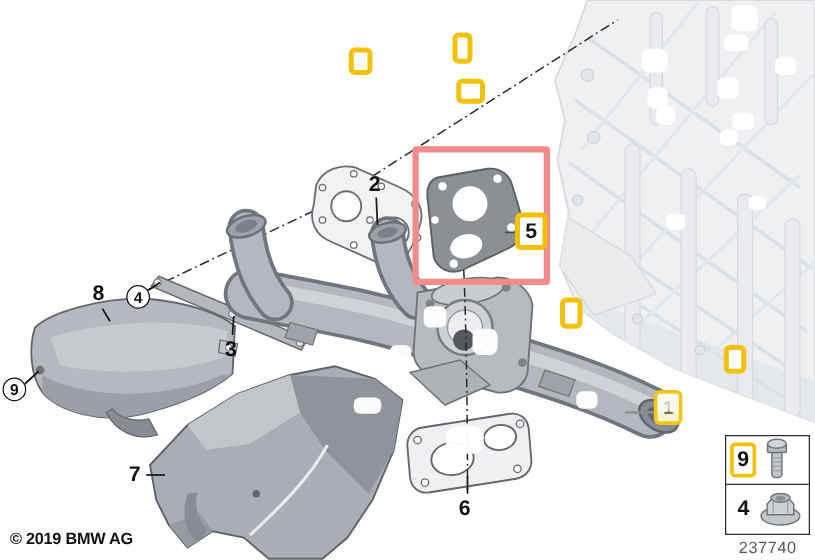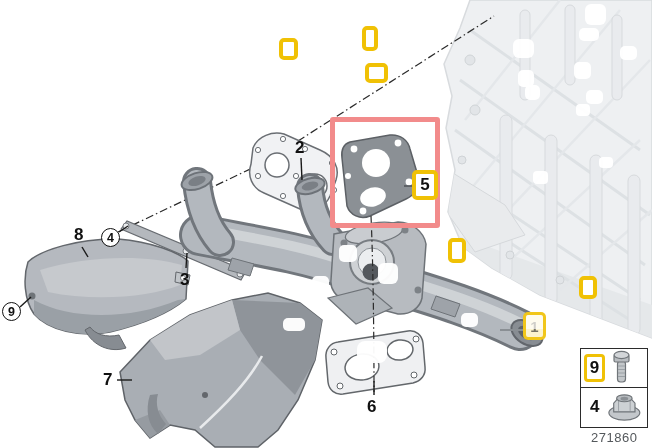--- a/index.html
+++ b/index.html
@@ -304,15 +304,16 @@
       <svg width="40" height="32" viewBox="0 0 40 32">
         <ellipse cx="20" cy="22" rx="16" ry="7.5" fill="#c3c7cb" stroke="#6f7479" stroke-width="1.2"></ellipse>
         <polygon points="9,21 9,12 14,6.5 26,6.5 31,12 31,21" fill="#cdd1d4" stroke="#6f7479" stroke-width="1.2"></polygon>
         <path d="M14,7 V20 M26,7 V20" stroke="#9aa0a5" stroke-width="1"></path>
         <ellipse cx="20" cy="7" rx="8" ry="3.6" fill="#b7bbbf" stroke="#707579" stroke-width="1.2"></ellipse>
         <ellipse cx="20" cy="7.5" rx="4" ry="2" fill="#8b9095"></ellipse>
       </svg>
     </div>
   </div>
 
-  <div class="diagram-number">271860</div>
+  <div class="copyright">© 2019 BMW AG</div>
+  <div class="diagram-number">237740</div>
 
 </div>
 
 </body></html>

